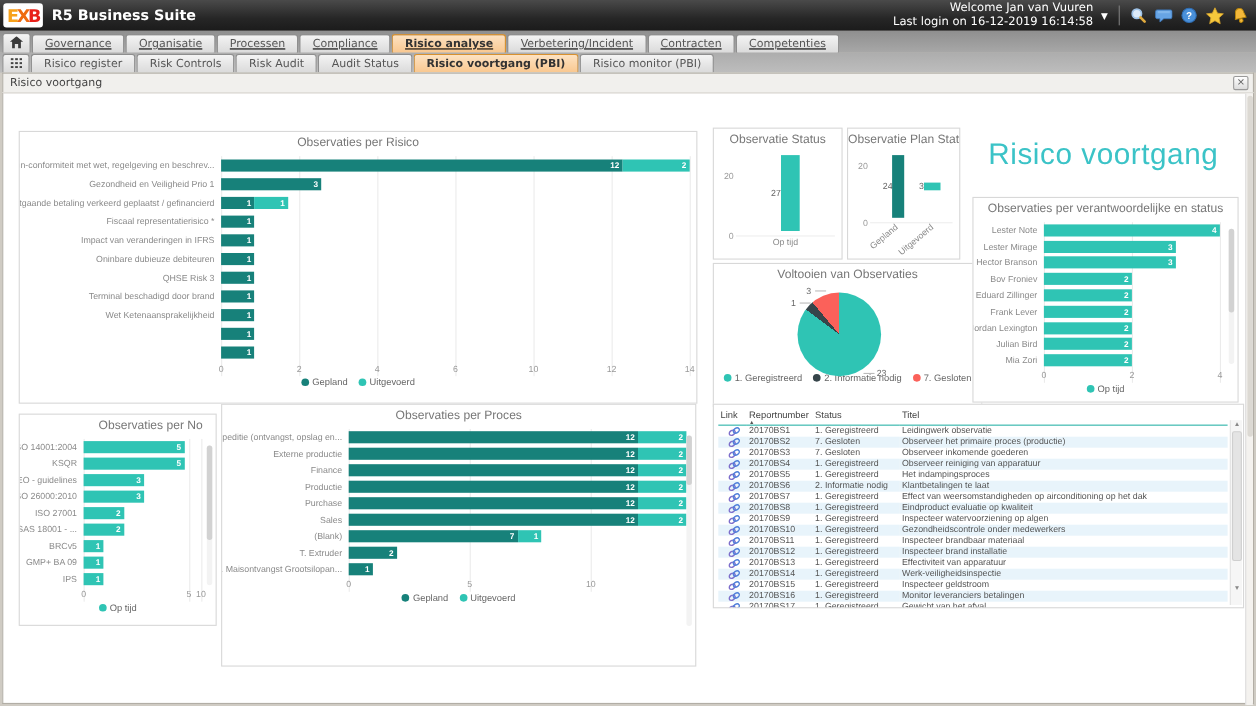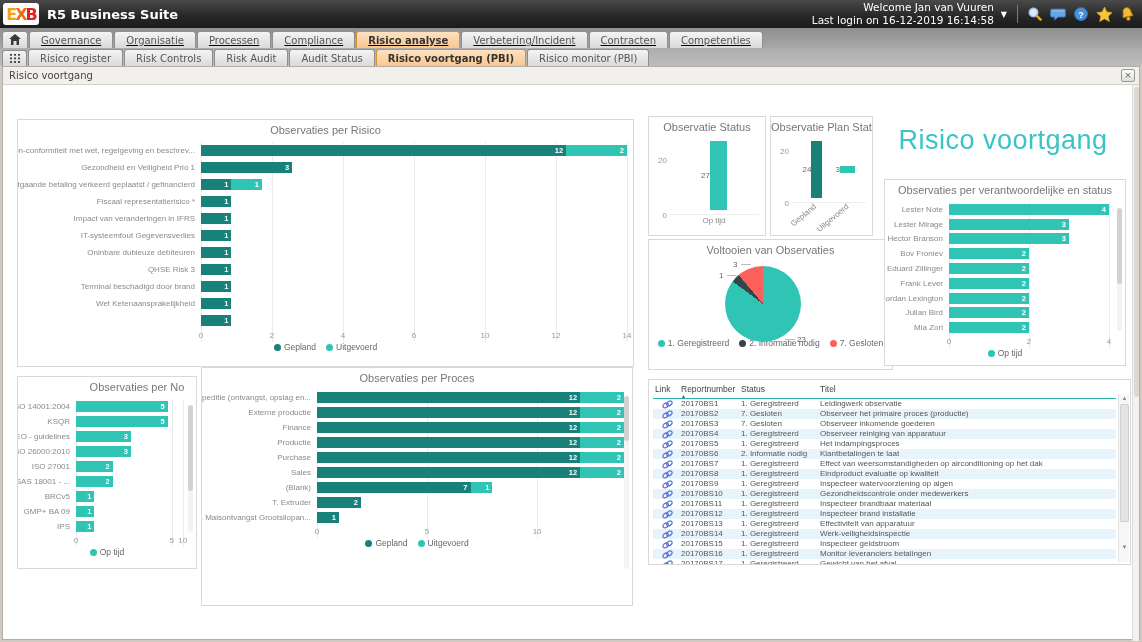--- a/index.html
+++ b/index.html
@@ -185,21 +185,20 @@
 
   <div class="card" id="chart-risico" style="left:14px; top:34px; width:617px; height:248px;">
       <div class="chart-title">Observaties per Risico</div>
       <div class="hchart-main">
         <div class="hlabels" style="width: 183px;">
           <div class="hlabel" style="height: 17px;">Non-conformiteit met wet, regelgeving en beschrev...</div>
           <div class="hlabel" style="height: 17px;">Gezondheid en Veiligheid Prio 1</div>
           <div class="hlabel" style="height: 17px;">Uitgaande betaling verkeerd geplaatst / gefinancierd</div>
           <div class="hlabel" style="height: 17px;">Fiscaal representatierisico *</div>
           <div class="hlabel" style="height: 17px;">Impact van veranderingen in IFRS</div>
-          <div class="hlabel" style="height: 17px;">IT-systeemfout Gegevensverlies</div>
           <div class="hlabel" style="height: 17px;">Oninbare dubieuze debiteuren</div>
           <div class="hlabel" style="height: 17px;">QHSE Risk 3</div>
           <div class="hlabel" style="height: 17px;">Terminal beschadigd door brand</div>
           <div class="hlabel" style="height: 17px;">Wet Ketenaansprakelijkheid</div>
         </div>
         <div class="hplot" style="margin-right: 6px;">
           <div class="vgrid" style="left: 0%;"></div>
           <div class="vgrid" style="left: 16.67%;"></div>
           <div class="vgrid" style="left: 33.33%;"></div>
           <div class="vgrid" style="left: 50%;"></div>
@@ -598,21 +597,21 @@
       </div>
       <div class="legend">
         <span class="lg-item"><span class="dot" style="background: rgb(23, 129, 122);"></span>Gepland</span>
         <span class="lg-item"><span class="dot" style="background: rgb(47, 196, 180);"></span>Uitgevoerd</span>
       </div>
       <div class="chart-sb" style="right: 3px; top: 28px; bottom: 36px;">
         <div class="thumb" style="top: 0px; height: 26%;"></div>
       </div>
     </div>
 
-  <div class="card tbl" id="obs-table" style="left:645px; top:294px; width:483px; height:186px; padding:2px 14px 0 4px;">
+  <div class="card tbl" id="obs-table" style="left:645px; top:282px; width:483px; height:186px; padding:2px 14px 0 4px;">
       <div class="tbl-grid">
         <div class="tbl-head">Link</div>
         <div class="tbl-head">Reportnumber<span class="sort-arrow">▲</span></div>
         <div class="tbl-head">Status</div>
         <div class="tbl-head">Titel</div>
       </div>
       <div class="tbl-body tbl-grid" style="display: grid; grid-template-columns: 26px 60px 79px 1fr;">
         <div class="tbl-row"><div class="tbl-cell linkcell">
             <svg width="11" height="9" viewBox="0 0 11 9">
               <ellipse cx="3.6" cy="5.4" rx="2.9" ry="2.1" fill="none" stroke="#7d6ecb" stroke-width="1.3" transform="rotate(-35 3.6 5.4)"></ellipse>

